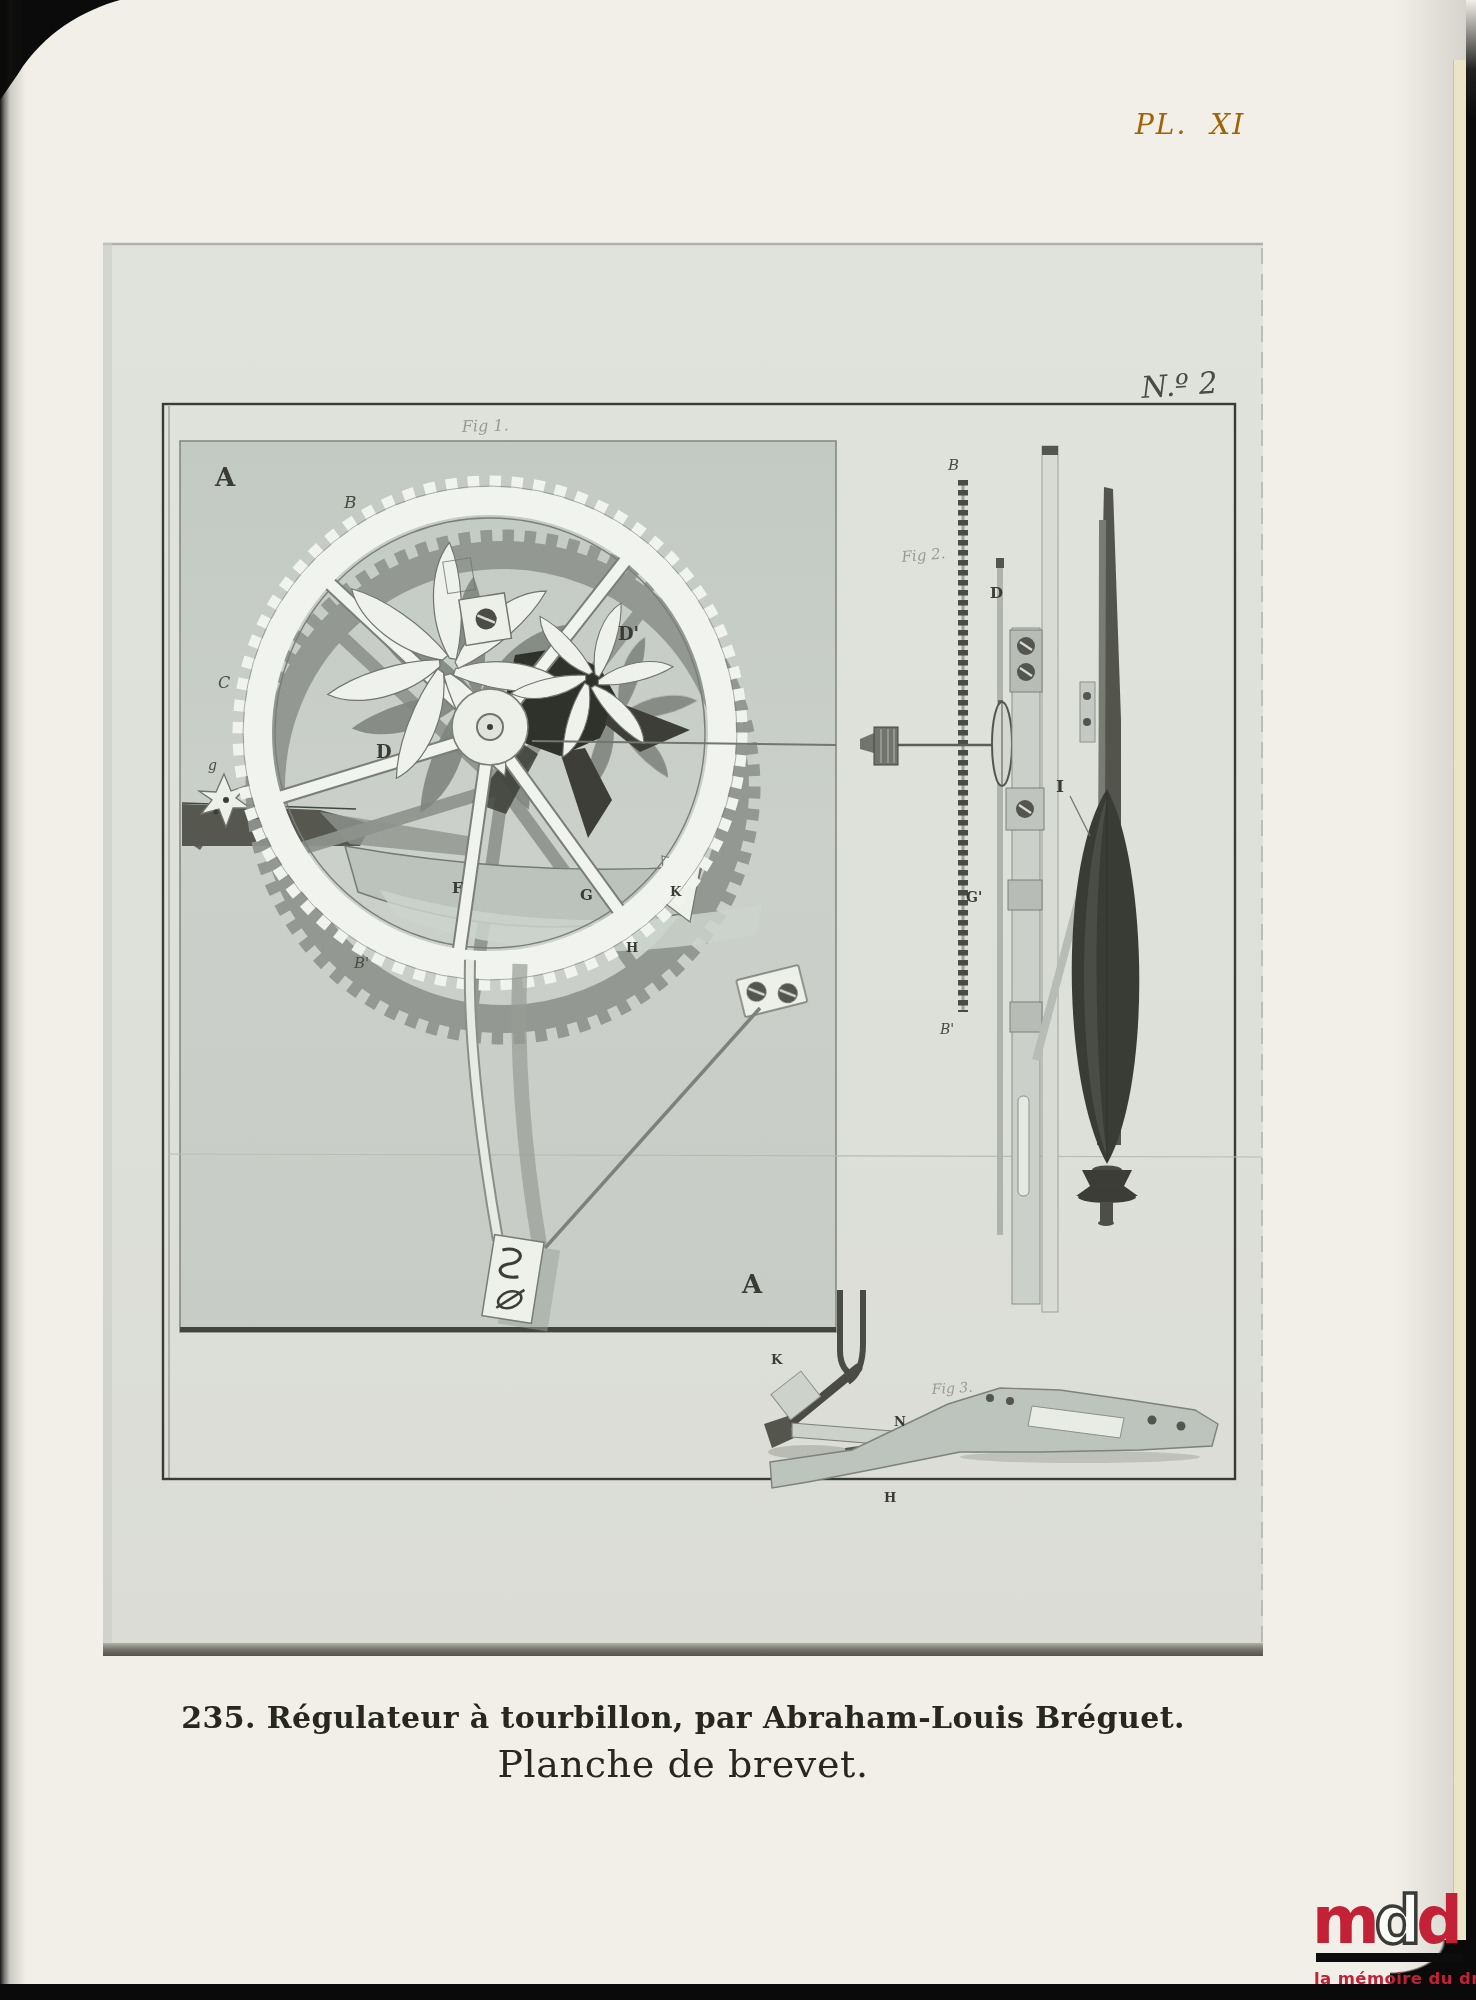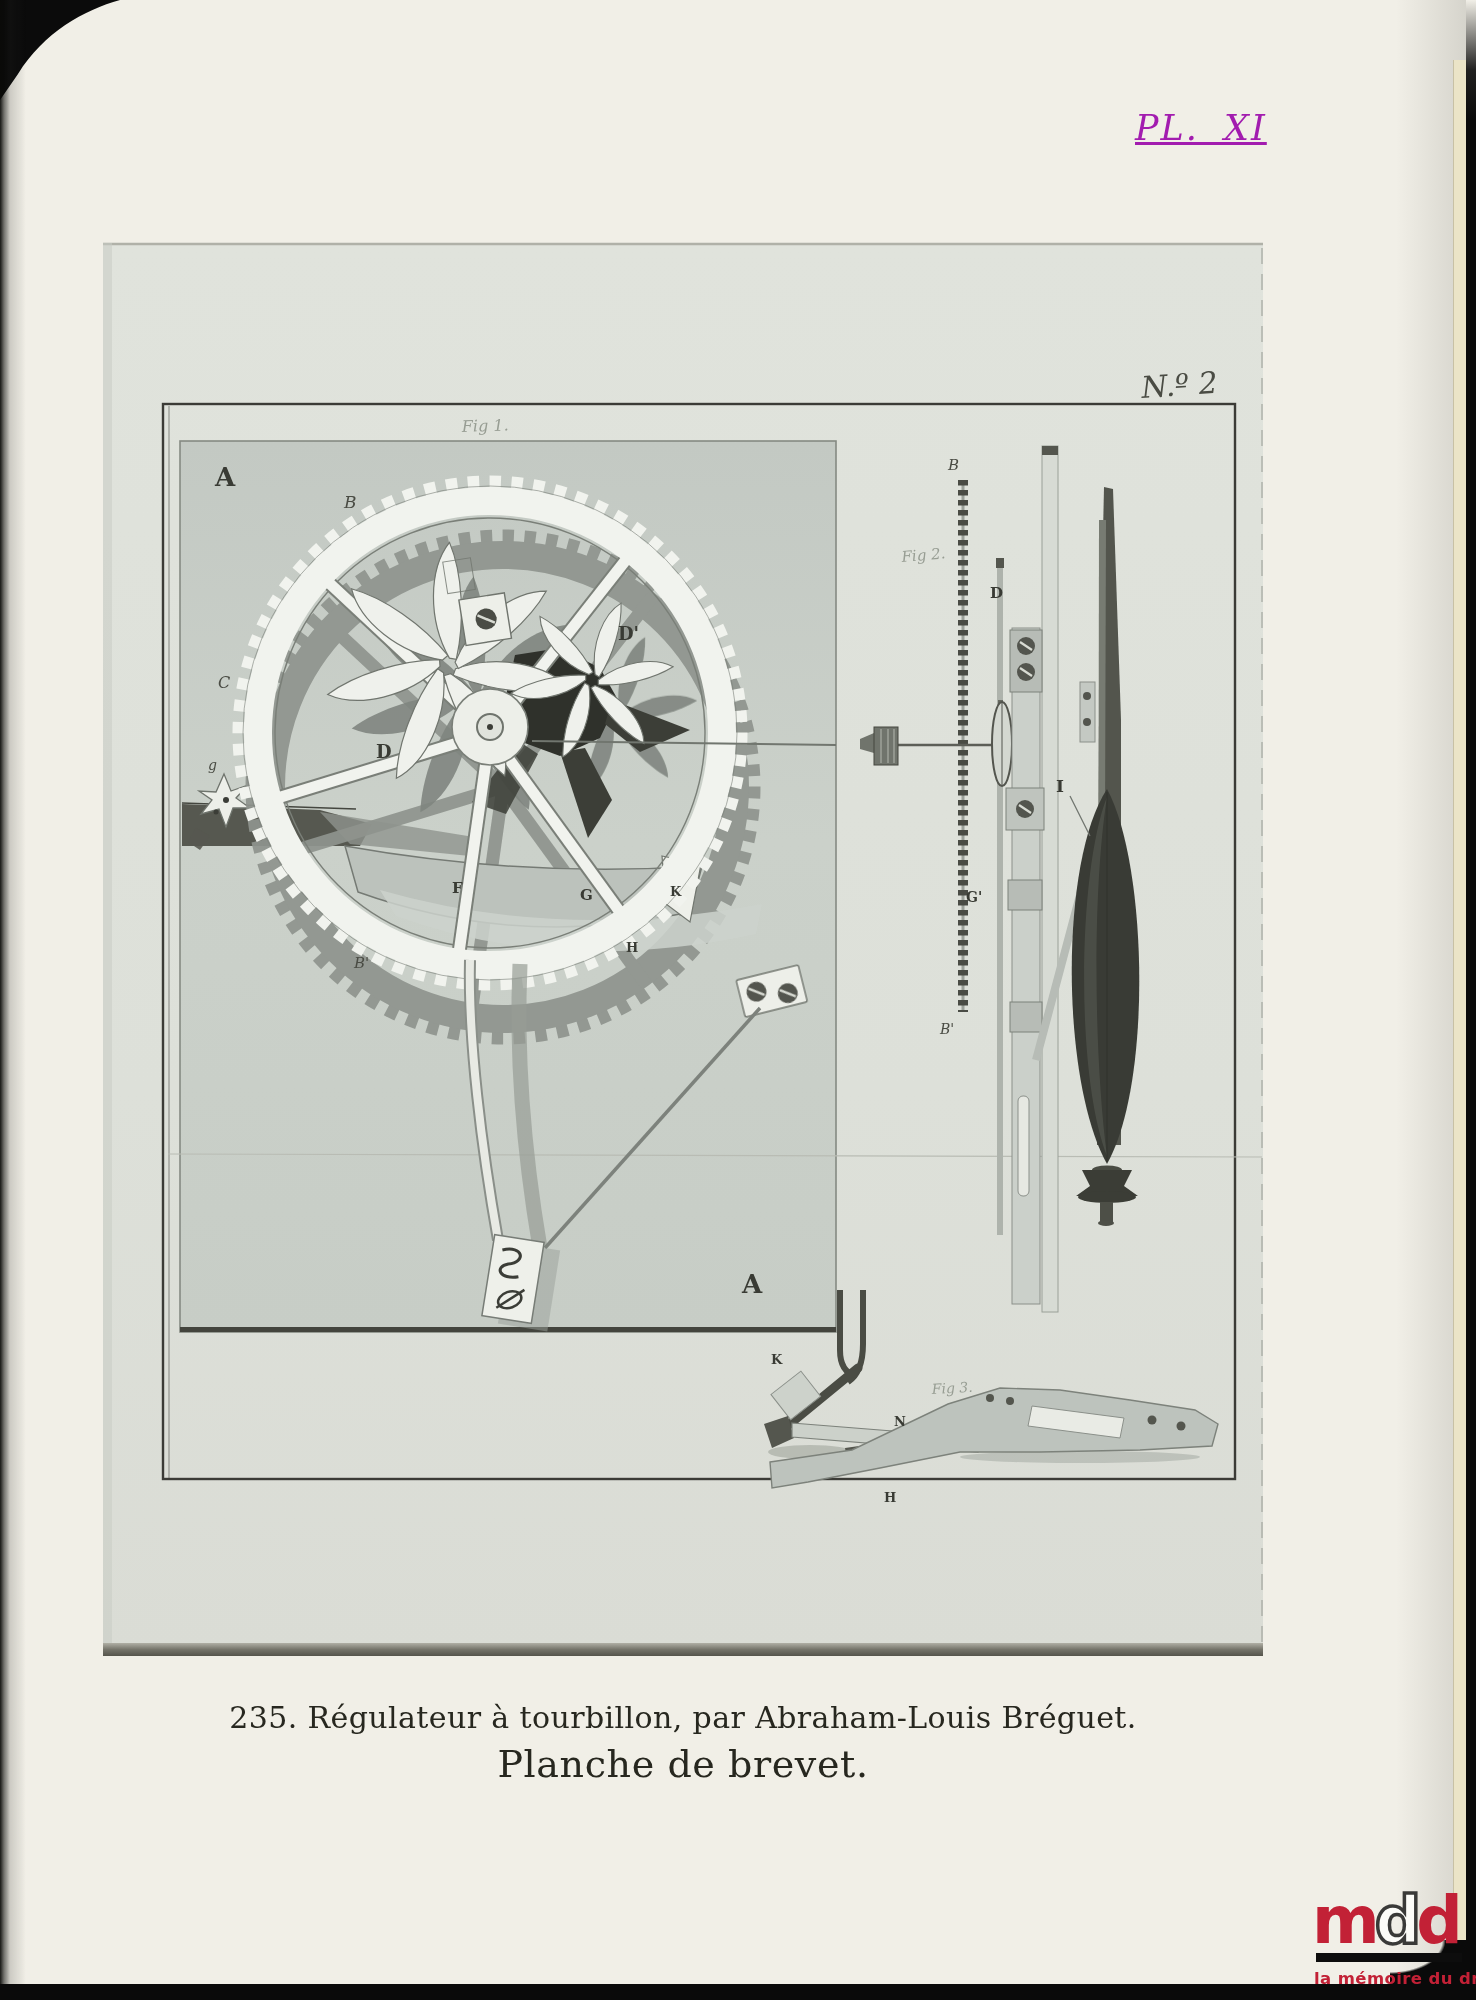--- a/index.html
+++ b/index.html
@@ -12,24 +12,24 @@
   #edge-right-shadow{left:1396px;top:0;width:70px;height:2000px;
     background:linear-gradient(to right,rgba(70,70,62,0),rgba(70,70,62,.16));}
   #edge-right-cream{left:1453px;top:60px;width:13px;height:1925px;background:#ebe4c7;
     border-left:1px solid rgba(60,55,30,.2);}
   #edge-right-black{left:1466px;top:0;width:10px;height:2000px;
     background:linear-gradient(to bottom,rgba(10,10,10,0) 0,rgba(10,10,10,.9) 70px,#0a0a0a 120px);}
   #edge-bottom-black{left:0;top:1984px;width:1476px;height:16px;background:#0a0a0a;}
   #corner-bottom-right-black{left:1390px;top:1940px;width:86px;height:60px;
     background:radial-gradient(ellipse 90px 55px at 0% 0%,rgba(10,10,10,0) 58%,#0a0a0a 62%);}
   
-  #plate-ref{left:1135px;top:108px;width:260px;font-style:italic;font-size:35px;
-    letter-spacing:2px;word-spacing:12px;color:#a21caf;text-decoration:underline;}
+  #plate-ref{left:1135px;top:108px;width:260px;font-style:italic;font-size:28px;
+    letter-spacing:2px;word-spacing:12px;color:#a16207;}
   #caption{left:103px;top:1700px;width:1160px;text-align:center;color:#27271f;}
-  #caption .l1{font-size:30px;letter-spacing:.4px;}
+  #caption .l1{font-size:30px;letter-spacing:.4px;font-weight:bold;}
   #caption .l2{font-size:38px;margin-top:7px;letter-spacing:.6px;}
   
   #watermark{left:1312px;top:1890px;width:164px;}
   #logo-row{display:flex;align-items:flex-end;font-family:"DejaVu Sans",sans-serif;
     font-weight:bold;font-size:65px;line-height:.96;letter-spacing:-5px;}
   .logo-red{color:#c22136;}
   .logo-outline{color:#fcfcf8;-webkit-text-stroke:3.5px #3a3a38;}
   #logo-bar{width:146px;height:9px;background:#0d0d0d;margin:1px 0 0 4px;}
   #logo-tagline{margin:7px 0 0 2px;font-family:"DejaVu Sans",sans-serif;font-weight:bold;
     font-size:16.5px;color:#c22136;letter-spacing:.4px;white-space:nowrap;}

